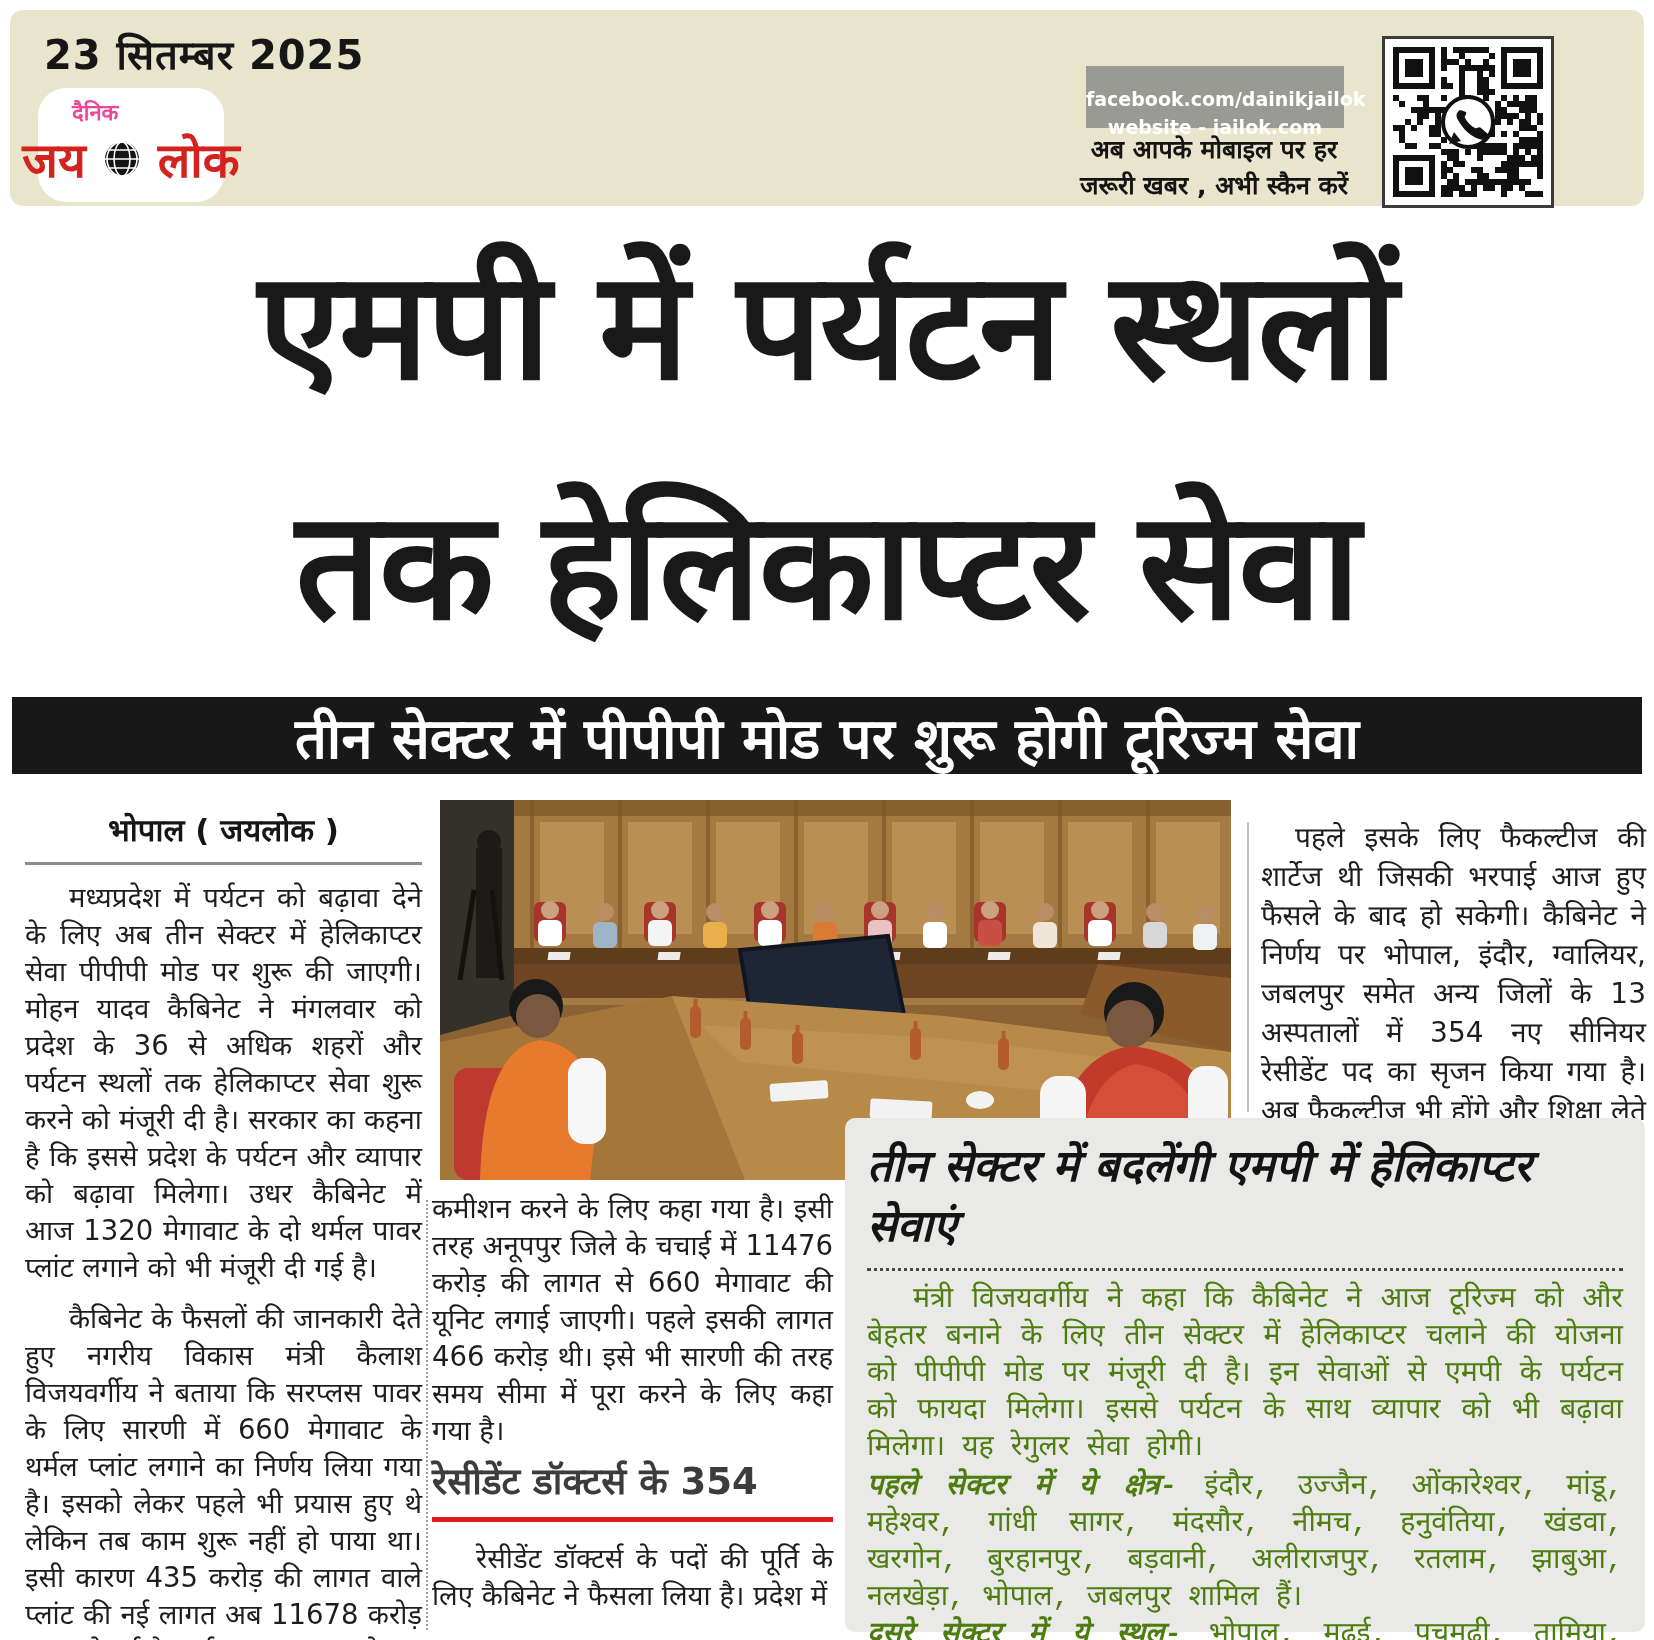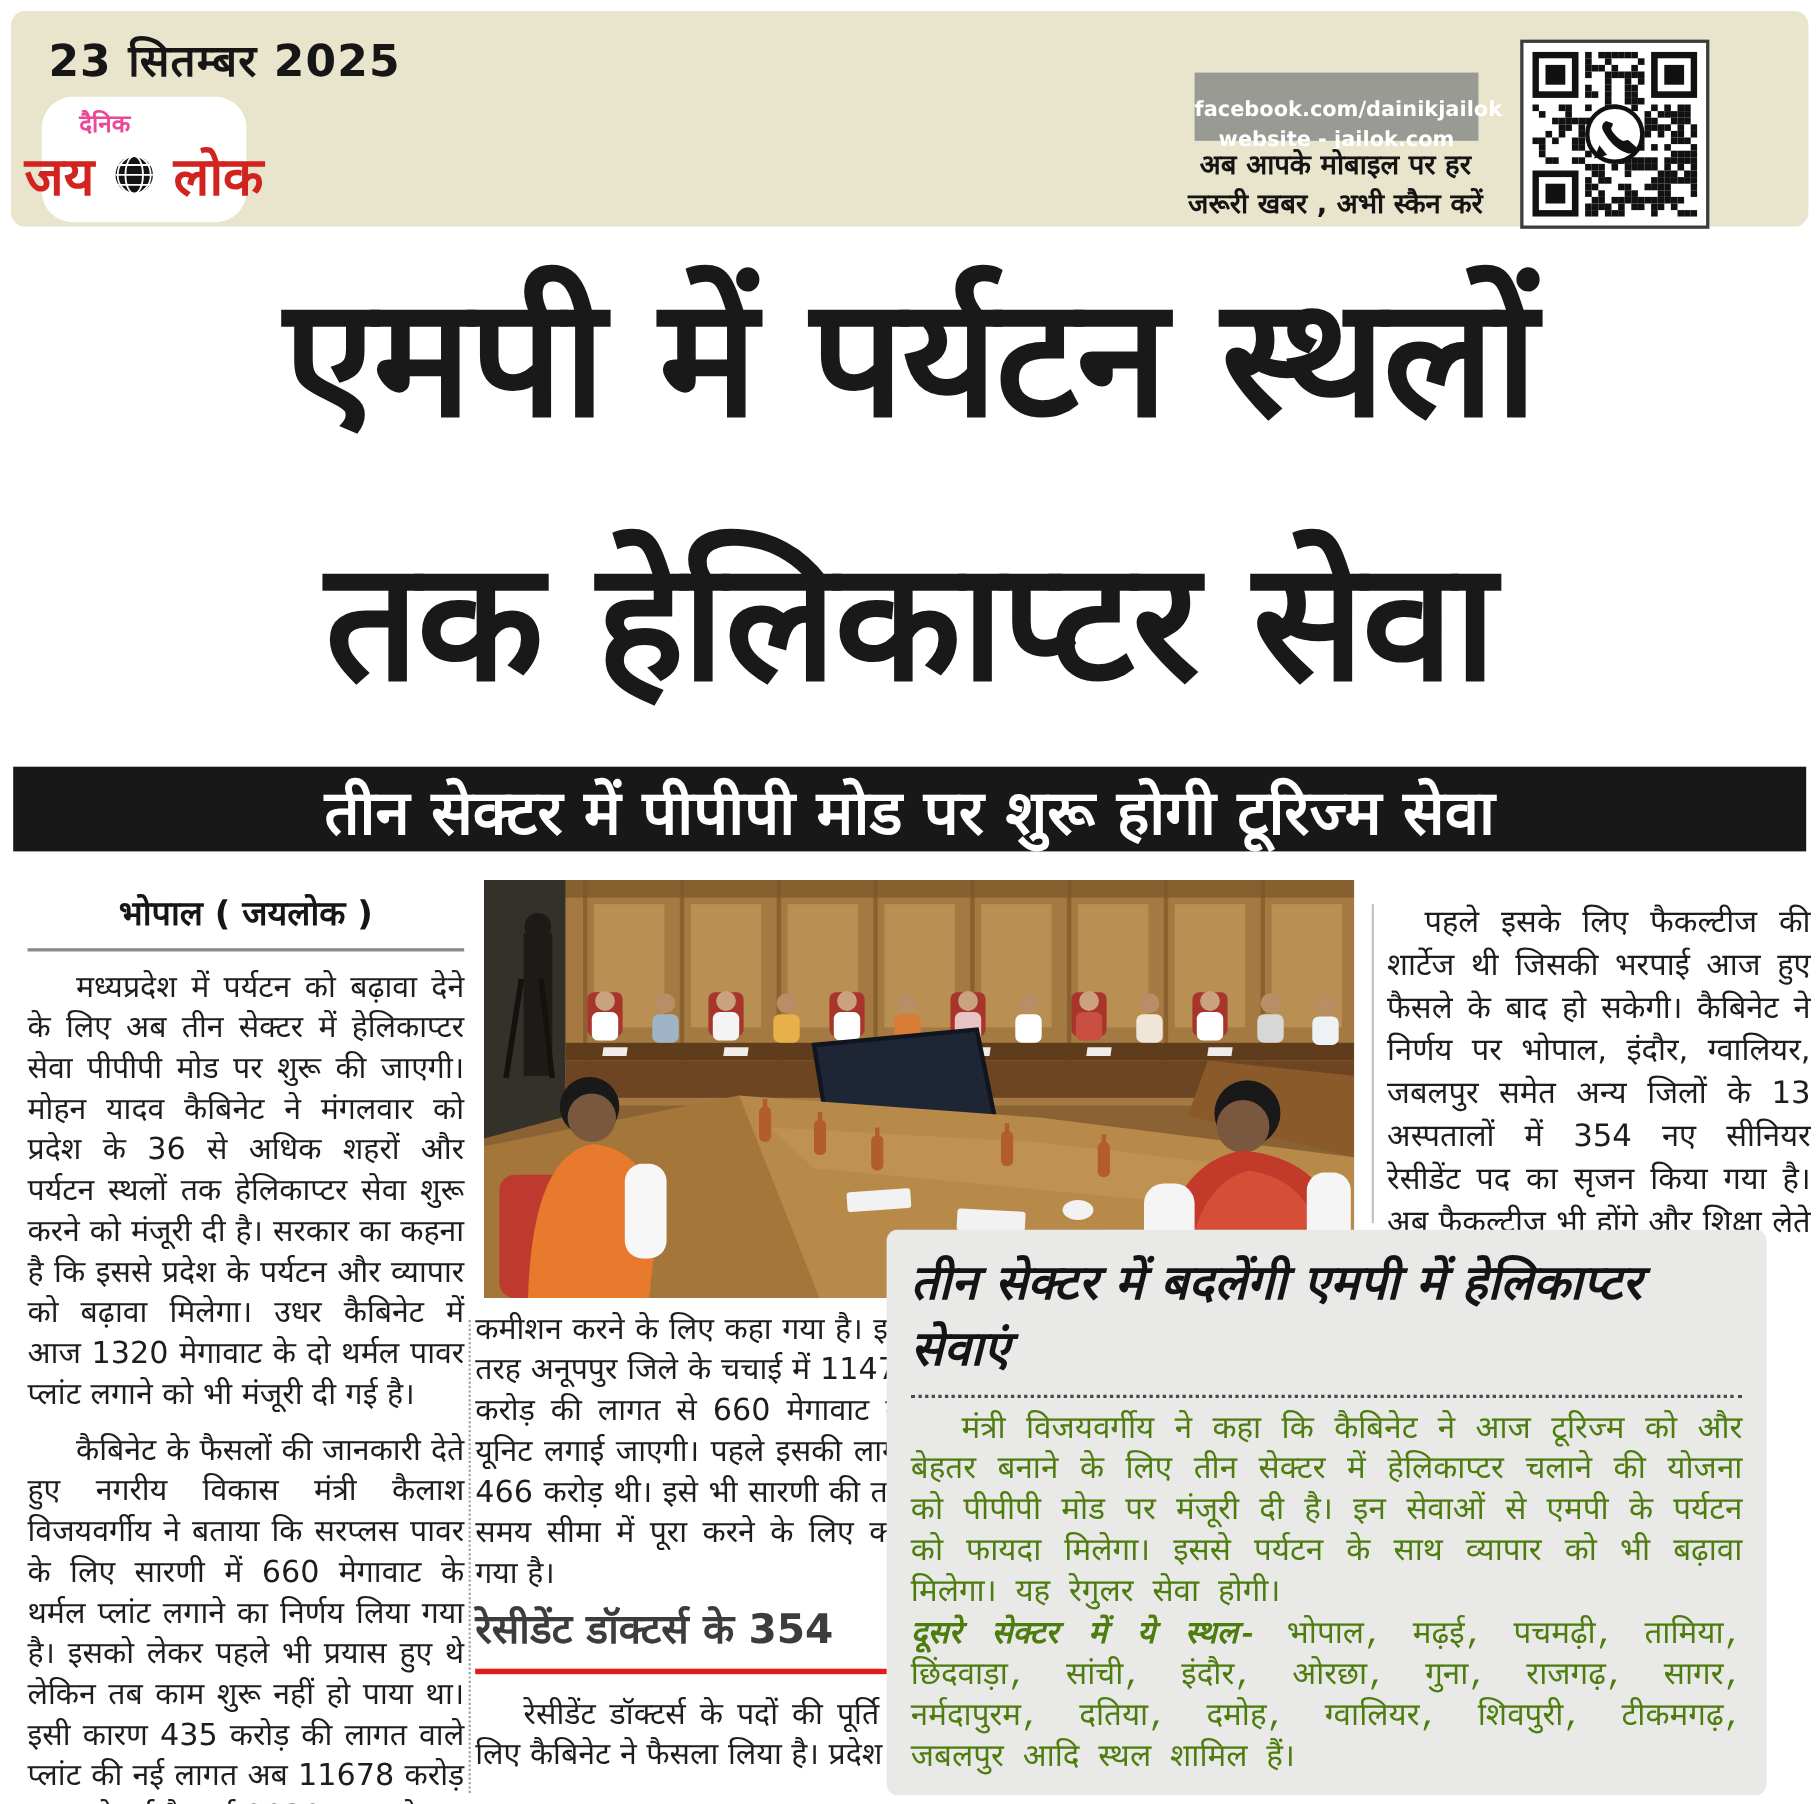--- a/index.html
+++ b/index.html
@@ -33,21 +33,21 @@
   .indent{text-indent:44px;}
   .photo-frame{position:absolute;left:440px;top:800px;width:791px;height:380px;overflow:hidden;background:#8a6234;}
   .col-rule-right{position:absolute;left:1247px;top:822px;width:2px;height:290px;background:#c2c2c2;}
   .col-rule-mid{position:absolute;left:426px;top:1200px;height:430px;width:0;border-left:2px dotted #9f9f9f;}
   .right-column{position:absolute;left:1261px;top:818px;width:385px;font-size:28px;line-height:39px;text-align:justify;}
   .right-column .body-par{font-size:28px;line-height:39px;margin:0;}
   .mid-column{position:absolute;left:432px;top:1190px;width:401px;}
   .mid-subheading{font-size:37px;line-height:50px;font-weight:700;color:#3c3c3c;margin-top:8px;}
   .red-underline{height:5px;background:#e01b1b;margin-top:10px;}
   
-  .info-box{position:absolute;left:806px;top:1118px;width:800px;height:514px;background:#e9e9e7;z-index:5;
+  .info-box{position:absolute;left:845px;top:1118px;width:800px;height:514px;background:#e9e9e7;z-index:5;
     padding:12px 22px 0 22px;box-sizing:border-box;border-radius:10px;}
   .info-title{font-size:44px;font-weight:700;font-style:italic;color:#141414;margin-top:4px;}
   .info-divider{border-top:3px dotted #4a4a4a;margin:14px 0 10px;}
   .info-par{font-size:28.5px;line-height:37px;text-align:justify;color:#4d7c0f;margin:0;font-family:Liberation Mono, monospace;}
   .info-intro{text-indent:46px;margin-bottom:2px;}
   .sector-label{font-weight:700;font-style:italic;}
 </style>
 </head>
 <body>
 
@@ -475,20 +475,21 @@
 
 <div class="col-rule-right"></div>
 <div class="right-column">
   <p class="body-par" style="text-indent:34px;">पहले इसके लिए फैकल्टीज की शार्टेज थी जिसकी भरपाई आज हुए फैसले के बाद हो सकेगी। कैबिनेट ने निर्णय पर भोपाल, इंदौर, ग्वालियर, जबलपुर समेत अन्य जिलों के 13 अस्पतालों में 354 नए सीनियर रेसीडेंट पद का सृजन किया गया है। अब फैकल्टीज भी होंगे और शिक्षा लेते डॉक्टर सेवाएं भी दे सकेंगे।</p>
 </div>
 
 <div class="info-box">
   <div class="info-title">तीन सेक्टर में बदलेंगी एमपी में हेलिकाप्टर सेवाएं</div>
   <div class="info-divider"></div>
   <p class="info-par info-intro">मंत्री विजयवर्गीय ने कहा कि कैबिनेट ने आज टूरिज्म को और बेहतर बनाने के लिए तीन सेक्टर में हेलिकाप्टर चलाने की योजना को पीपीपी मोड पर मंजूरी दी है। इन सेवाओं से एमपी के पर्यटन को फायदा मिलेगा। इससे पर्यटन के साथ व्यापार को भी बढ़ावा मिलेगा। यह रेगुलर सेवा होगी।</p>
+  <p class="info-par"><span class="sector-label">पहले सेक्टर में ये क्षेत्र-</span><span> इंदौर, उज्जैन, ओंकारेश्वर, मांडू, महेश्वर, गांधी सागर, मंदसौर, नीमच, हनुवंतिया, खंडवा, खरगोन, बुरहानपुर, बड़वानी, अलीराजपुर, रतलाम, झाबुआ, नलखेड़ा, भोपाल, जबलपुर शामिल हैं।</span></p>
   <p class="info-par"><span class="sector-label">दूसरे सेक्टर में ये स्थल-</span><span> भोपाल, मढ़ई, पचमढ़ी, तामिया, छिंदवाड़ा, सांची, इंदौर, ओरछा, गुना, राजगढ़, सागर, नर्मदापुरम, दतिया, दमोह, ग्वालियर, शिवपुरी, टीकमगढ़, जबलपुर आदि स्थल शामिल हैं।</span></p>
 
 </div>
 
 <div class="col-rule-mid"></div>
 <div class="mid-column">
   <p class="body-par" style="margin-top:0;">कमीशन करने के लिए कहा गया है। इसी तरह अनूपपुर जिले के चचाई में 11476 करोड़ की लागत से 660 मेगावाट की यूनिट लगाई जाएगी। पहले इसकी लागत 466 करोड़ थी। इसे भी सारणी की तरह समय सीमा में पूरा करने के लिए कहा गया है।</p>
   <div class="mid-subheading">
     <div>रेसीडेंट डॉक्टर्स के 354</div>
   </div>

